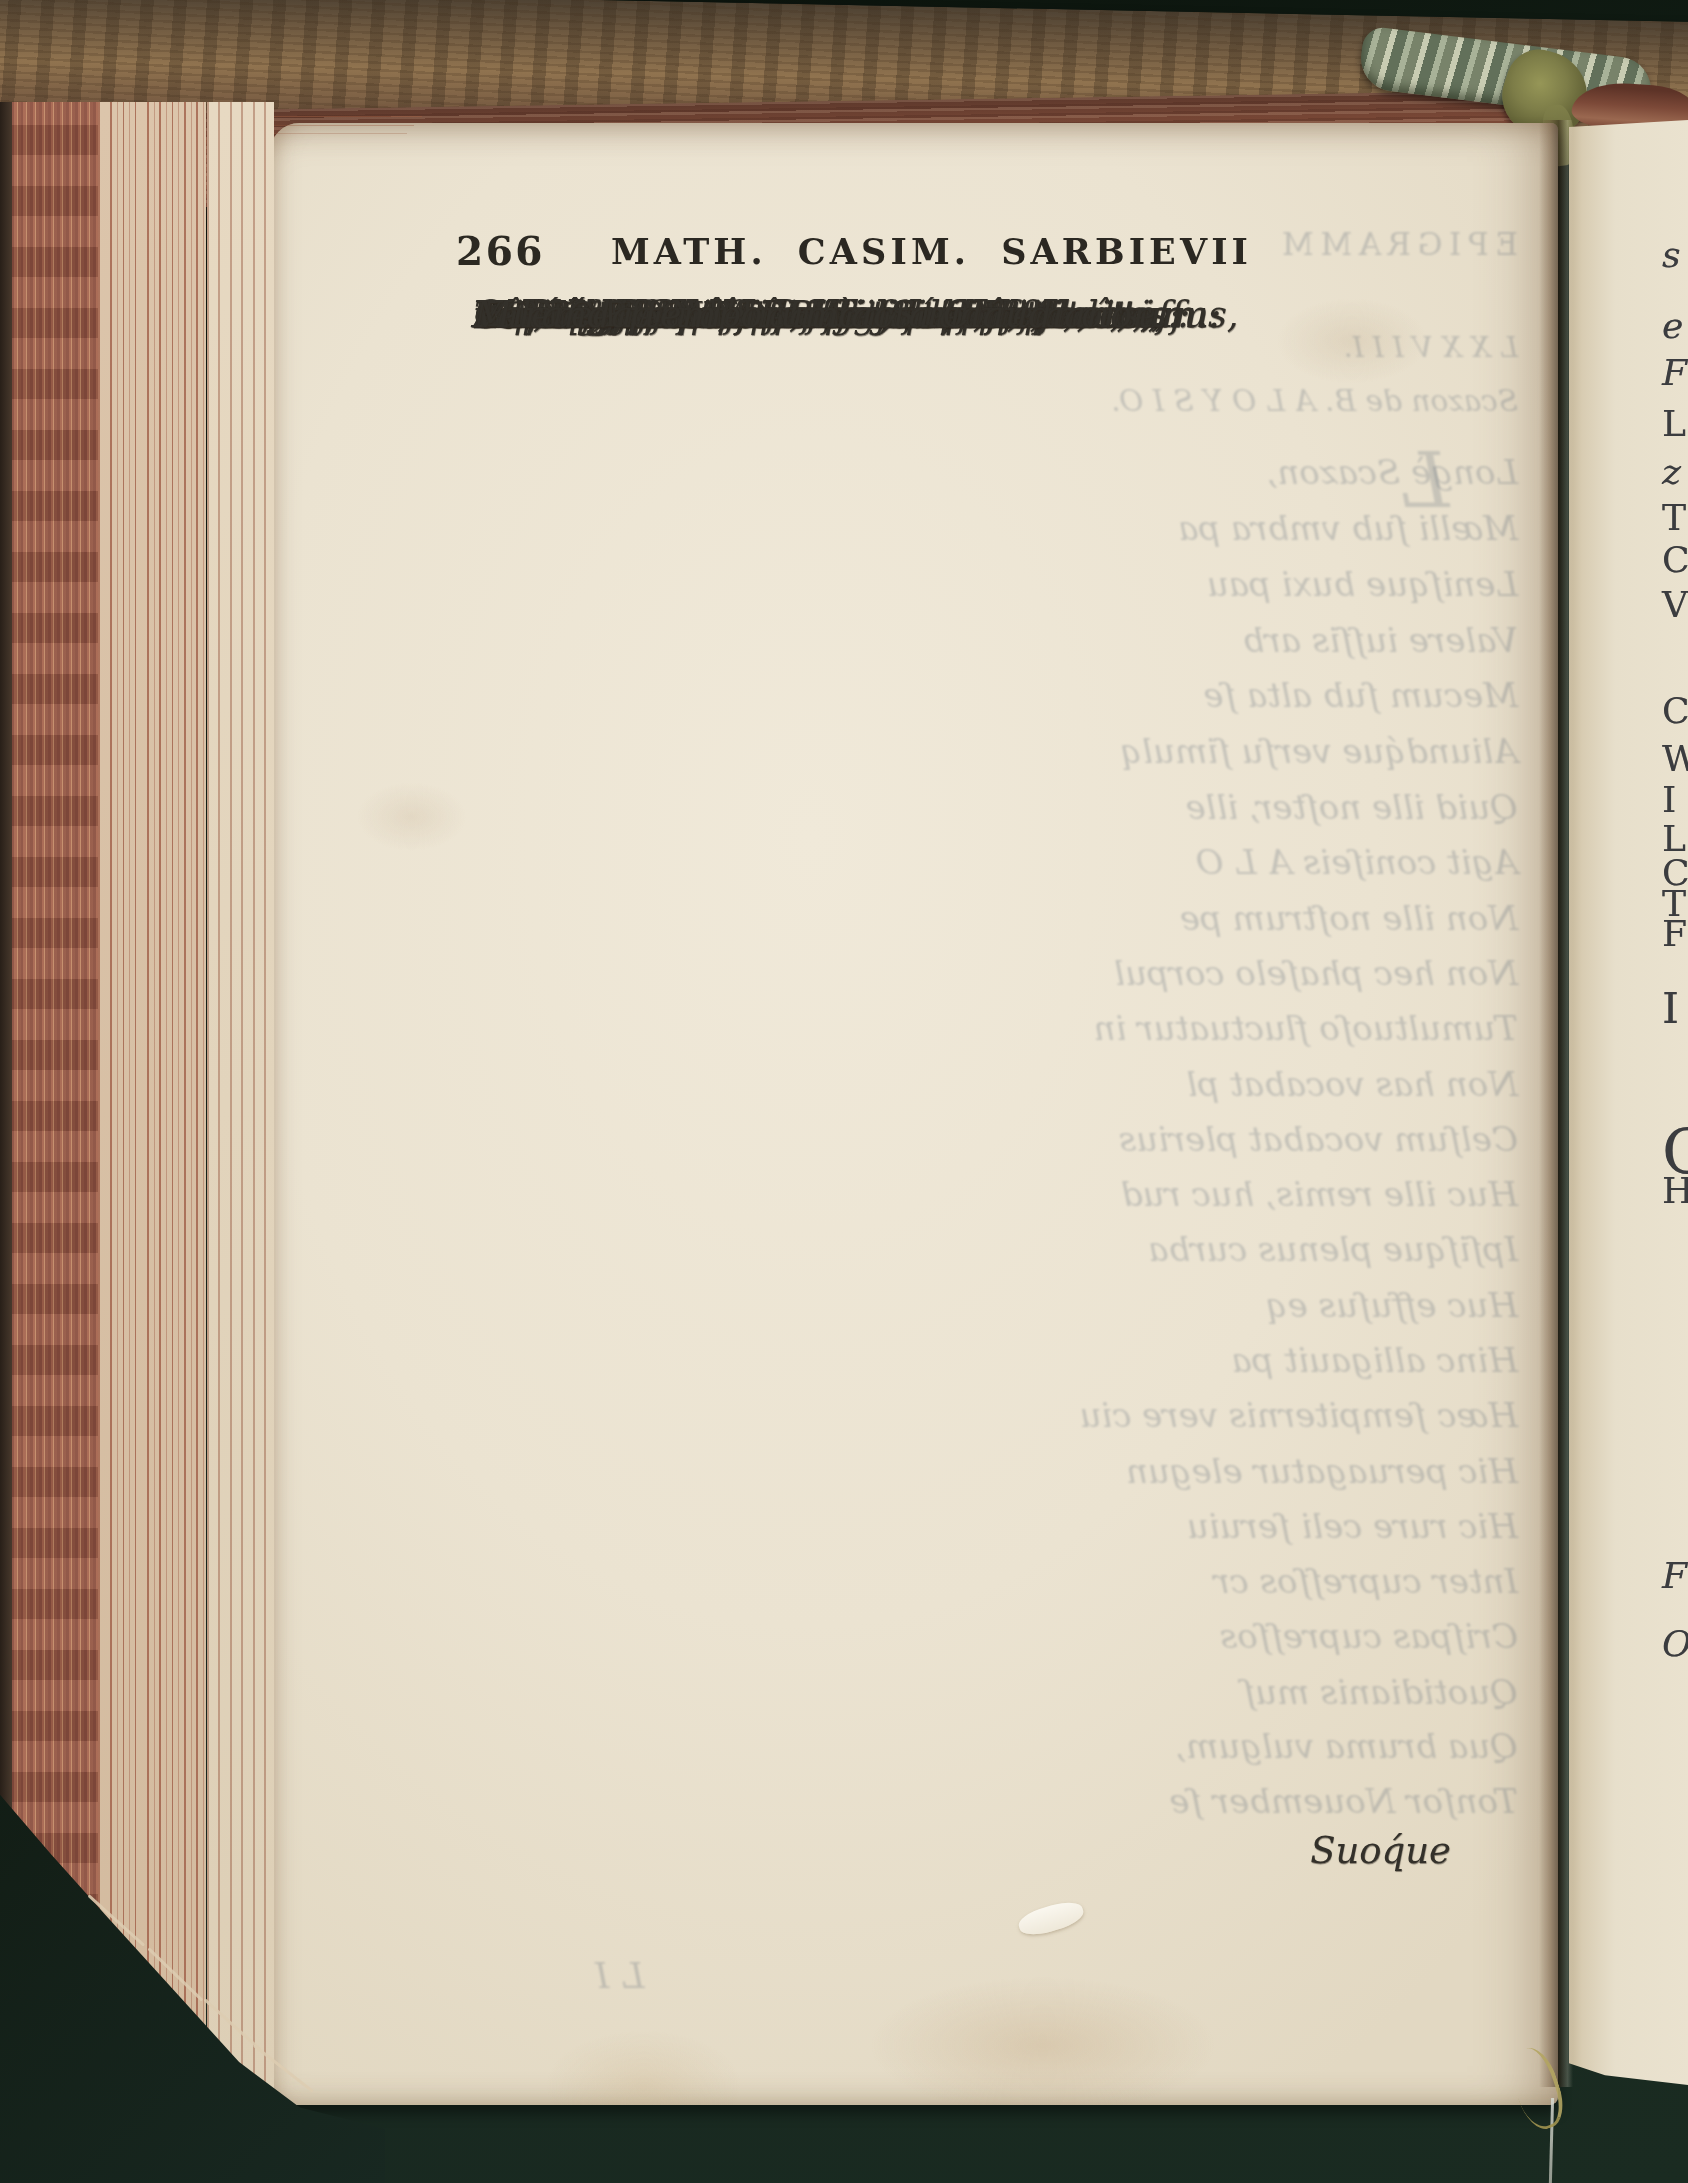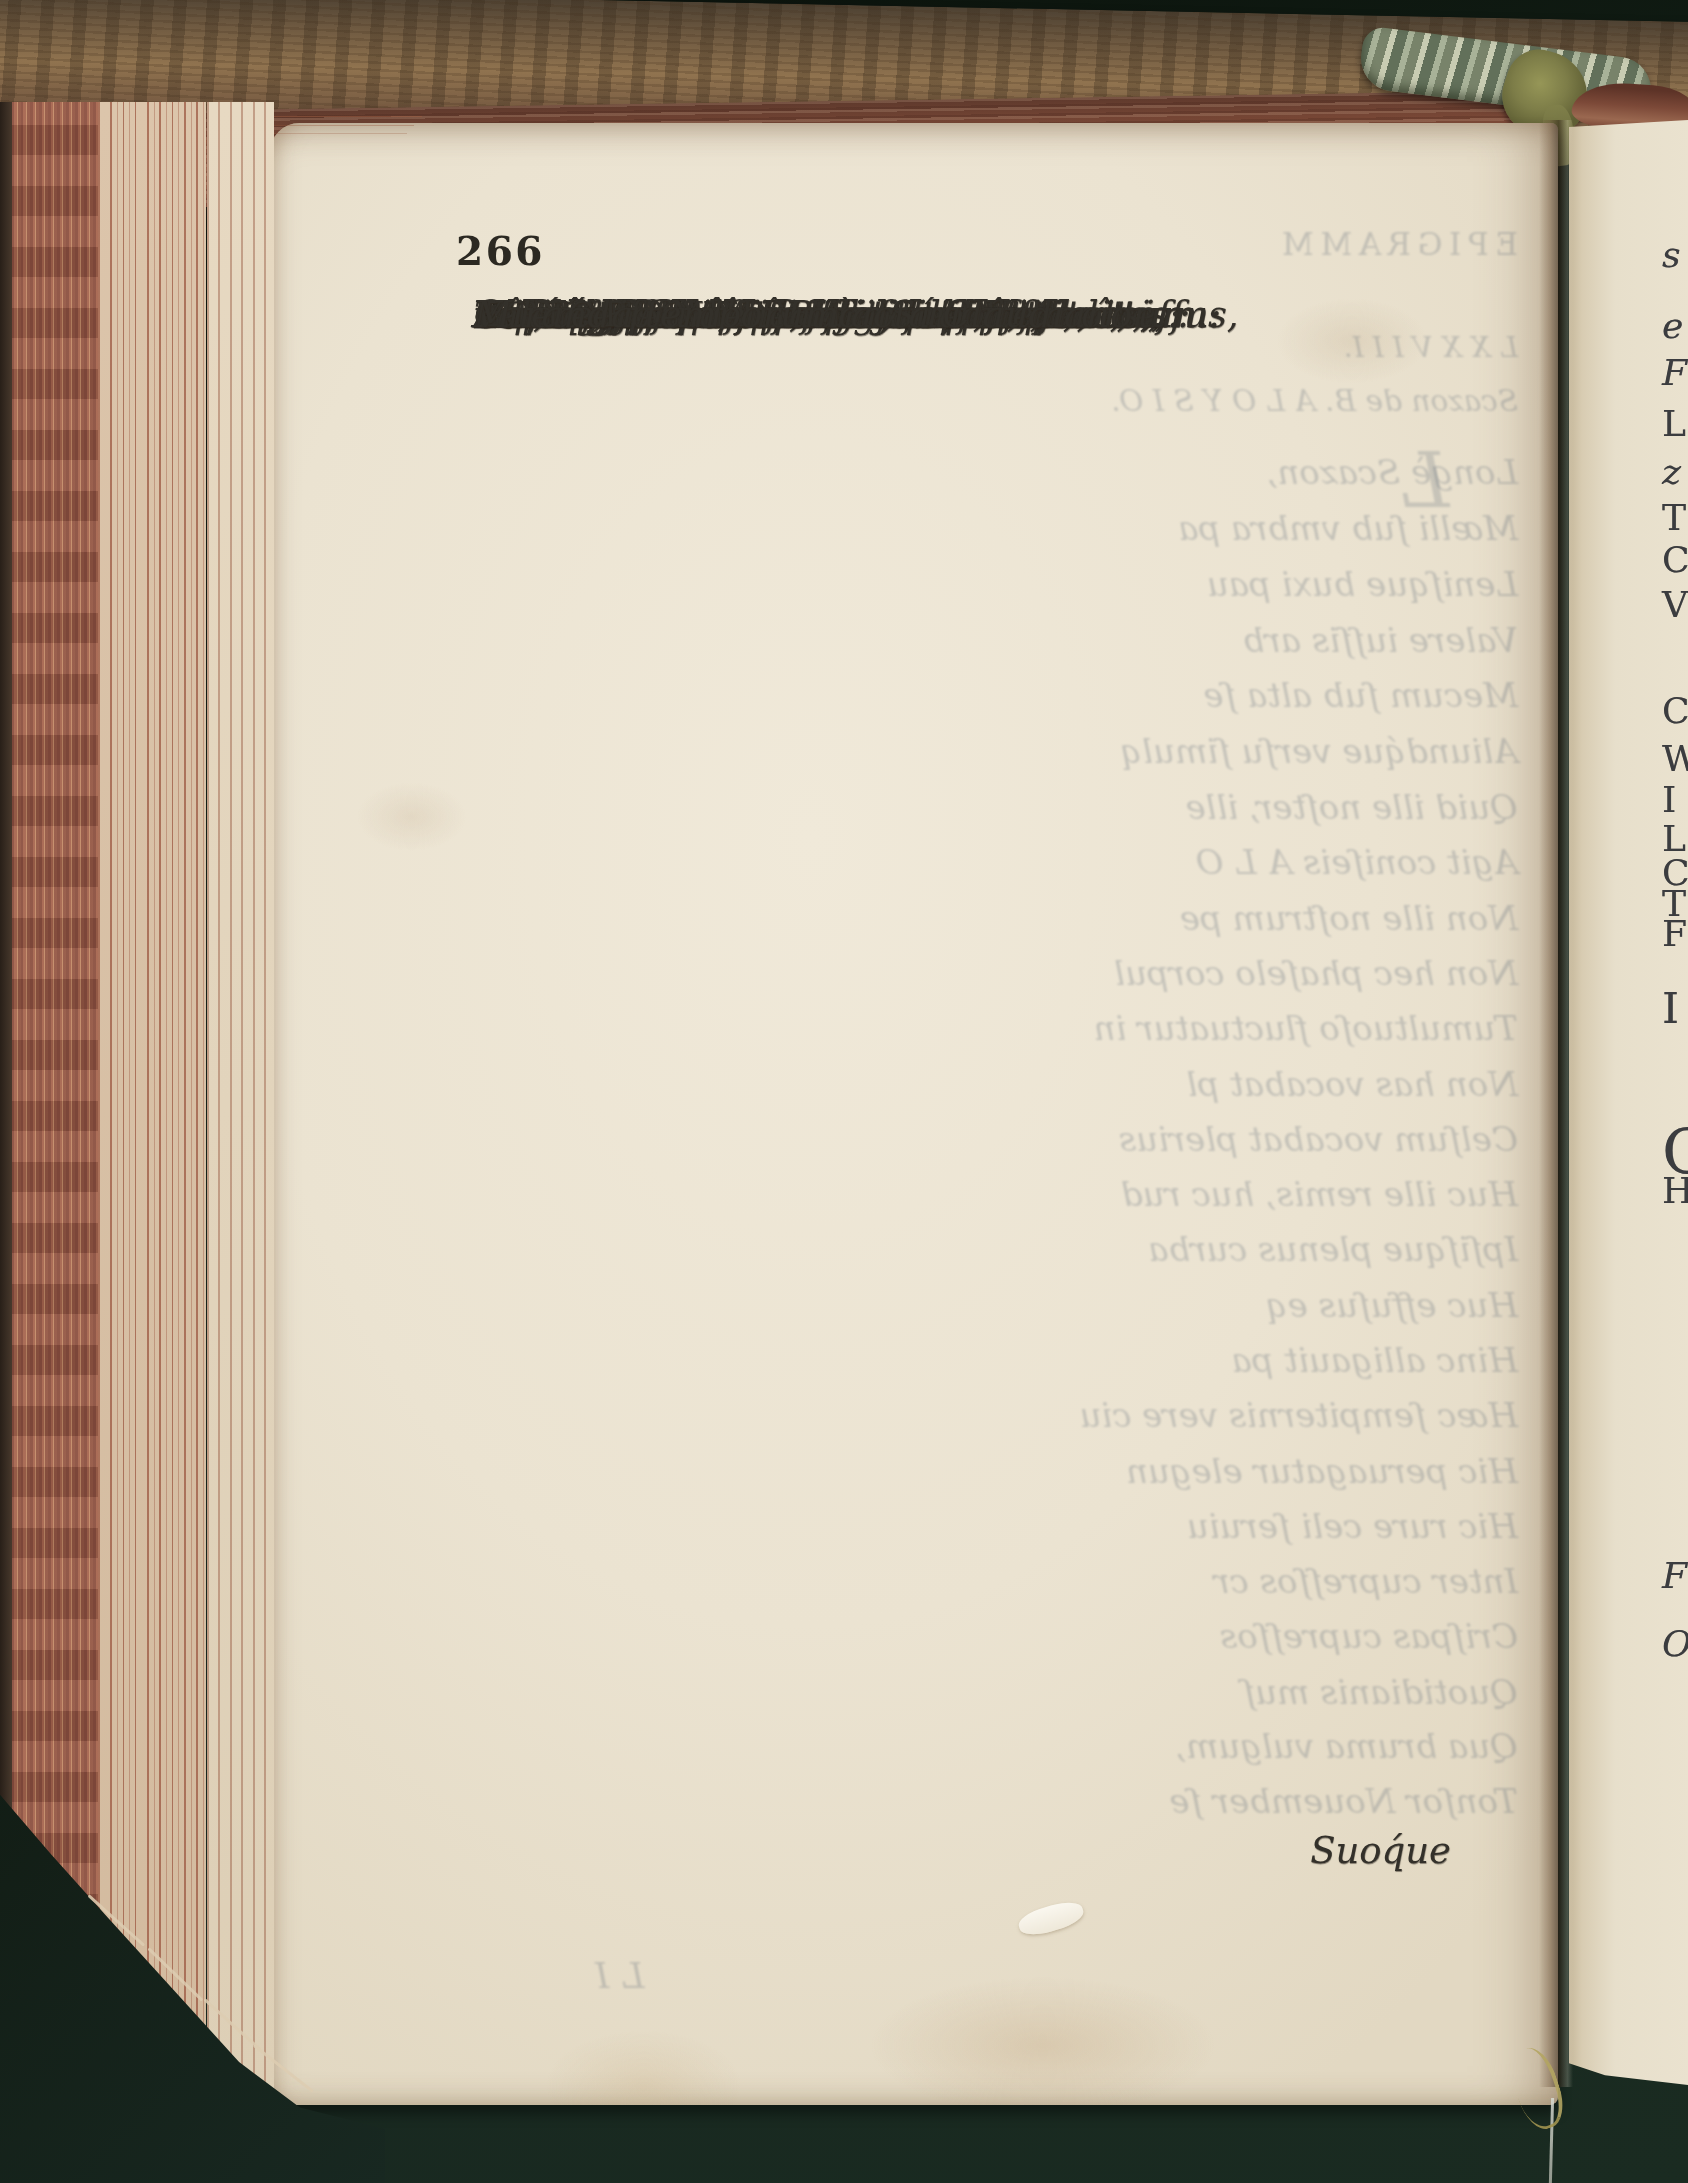--- a/index.html
+++ b/index.html
@@ -206,20 +206,21 @@
       <div class="efrag" style="top: 913px;">F</div>
       <div class="efrag" style="top: 983px; font-size: 43px;">I</div>
       <div class="efrag" style="top: 1115px; font-size: 62px;">C</div>
       <div class="efrag" style="top: 1170px;">H</div>
       <div class="efrag it" style="top: 1555px;">F</div>
       <div class="efrag it" style="top: 1623px;">O</div>
     </div>
 
   <div class="textlayer">
     <div class="pagenum">266</div>
+    <div class="runhead">MATH. CASIM. SARBIEVII</div>
     <div class="poem" id="poem">
         <div class="pline">
           <span>Ridétve caluos Ianuarius montes.</span>
         </div>
         <div class="pline">
           <span>Sed delicatos criniuntur in flores</span>
         </div>
         <div class="pline">
           <span>Æterna prata: muſici ſtrepunt luci;</span>
         </div>

